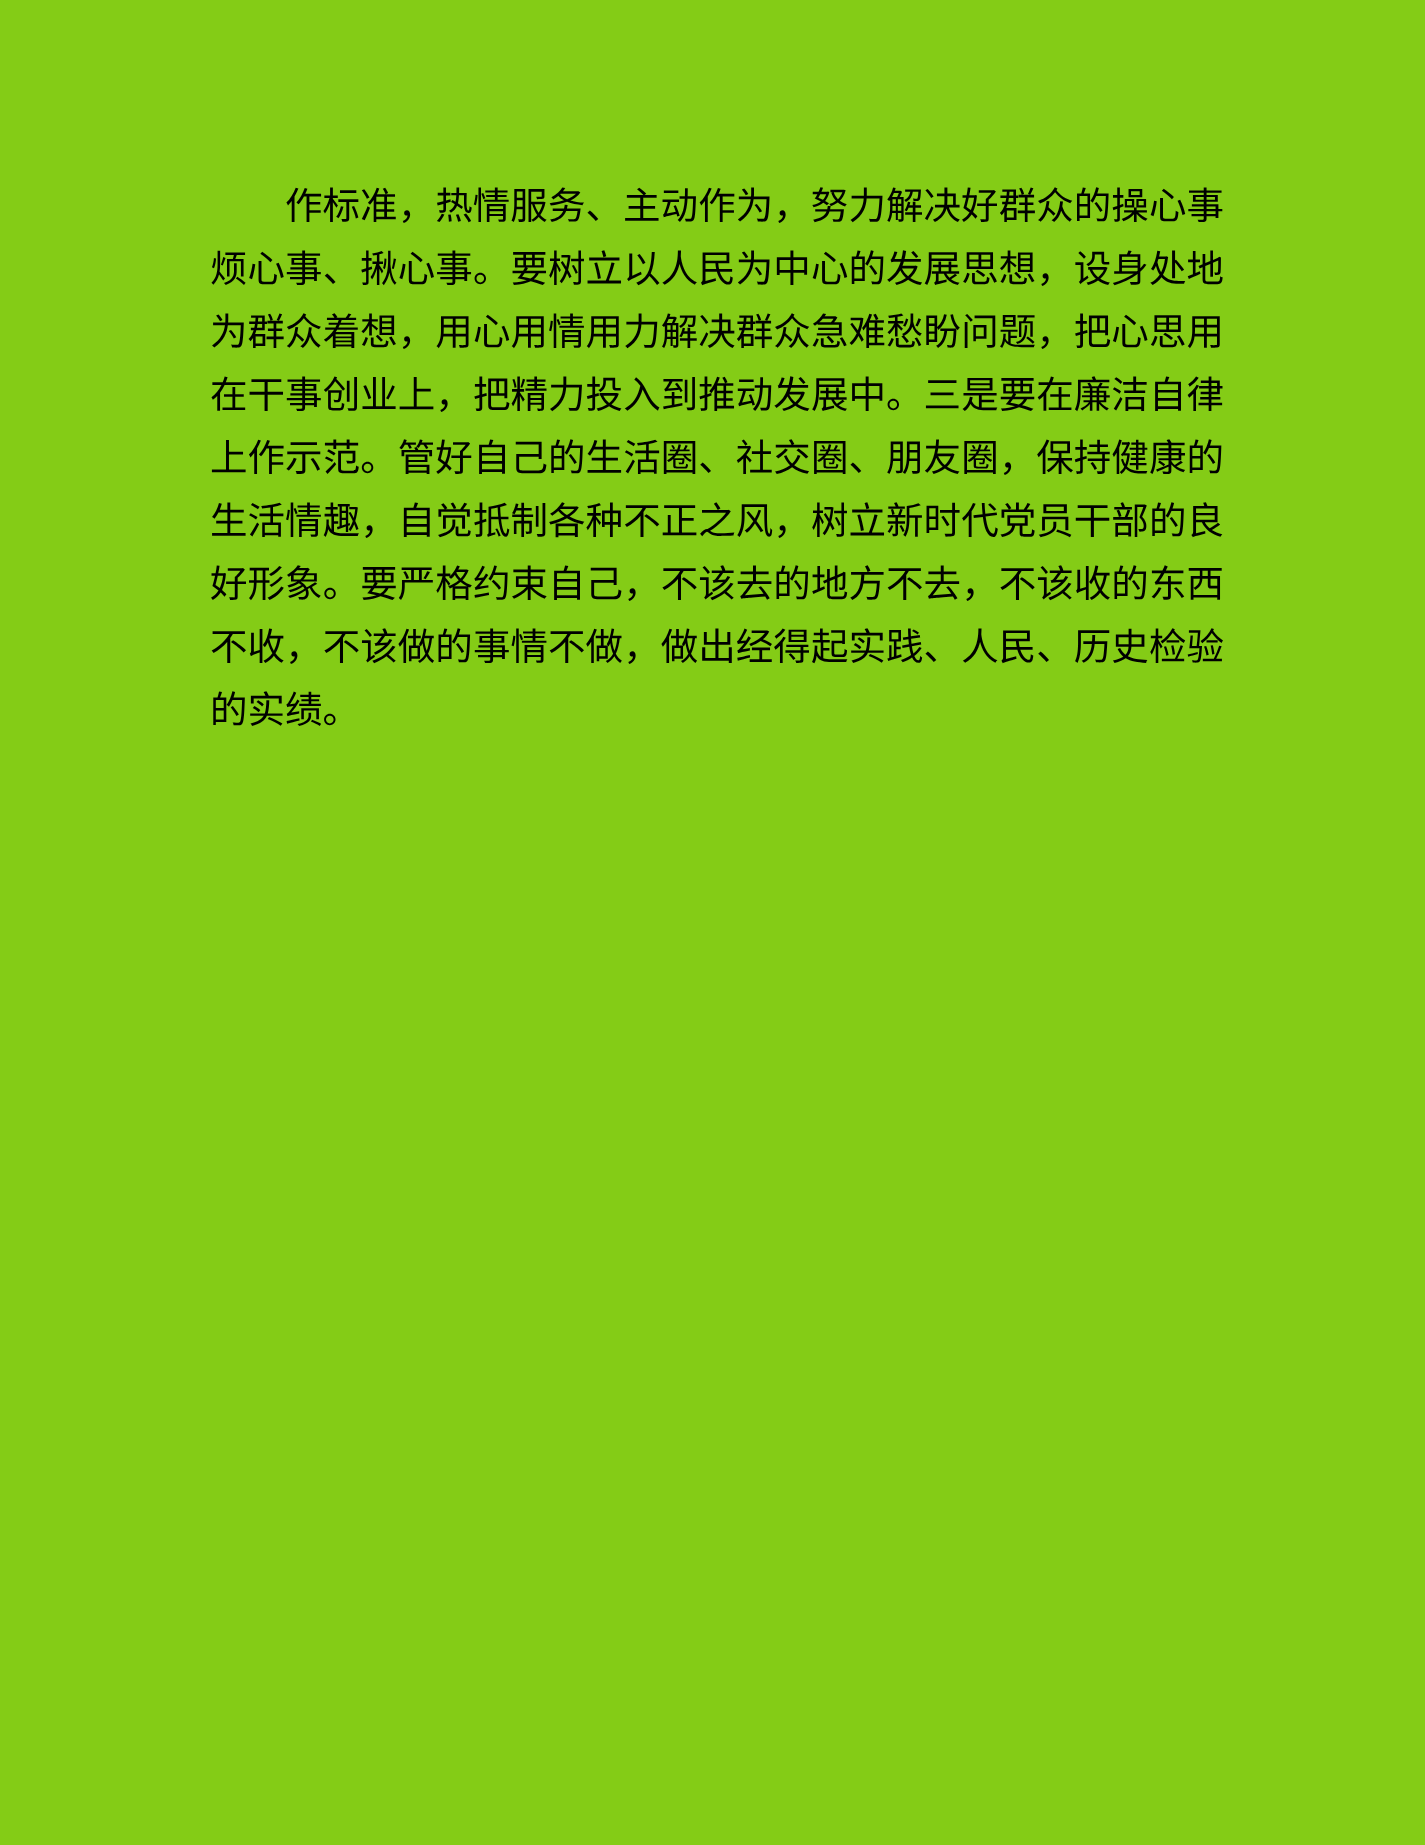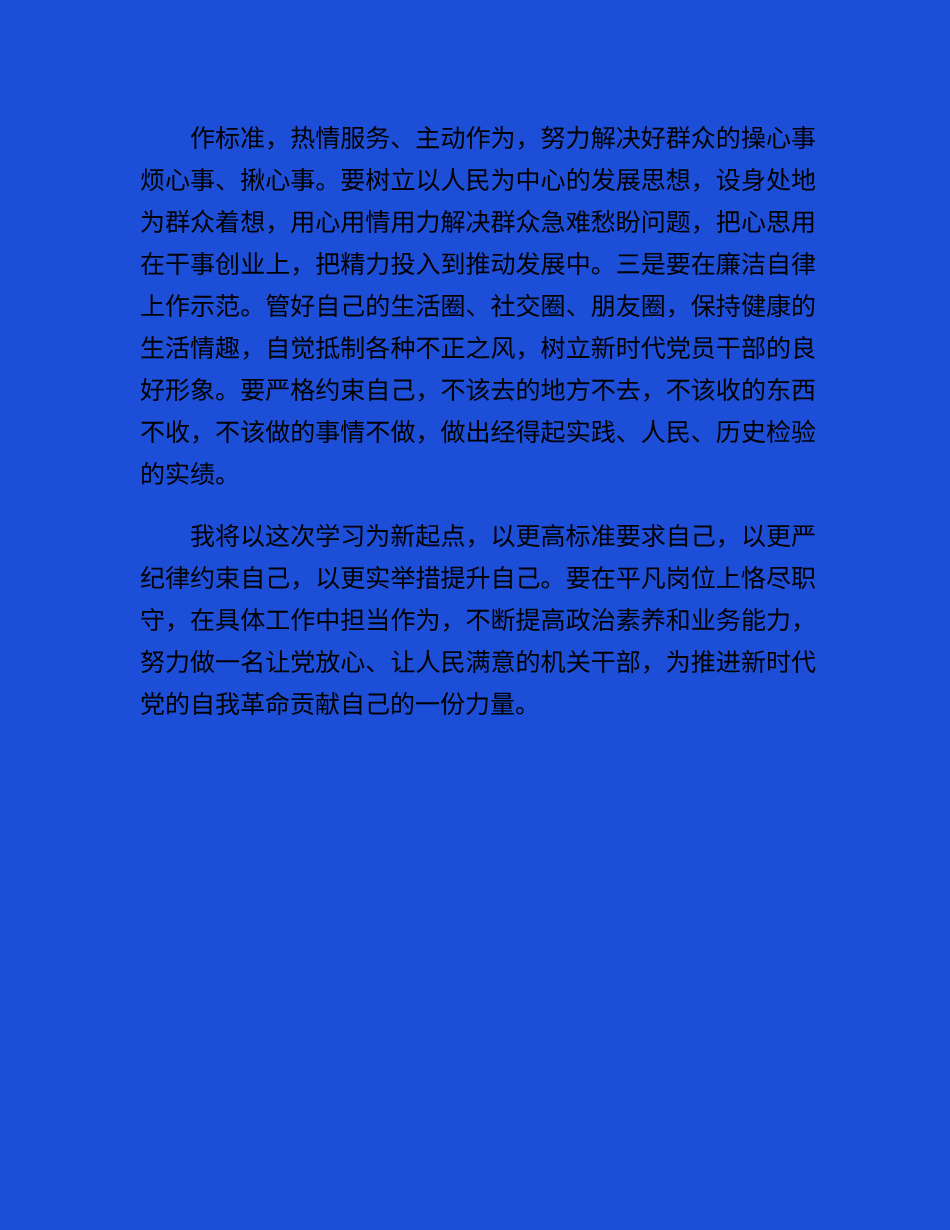--- a/index.html
+++ b/index.html
@@ -11,21 +11,21 @@
     height: 1230px;
     background: #ffffff;
     font-family: "Liberation Sans", sans-serif;
     overflow: hidden;
   }
   .doc-page {
     box-sizing: border-box;
     width: 950px;
     height: 1230px;
     padding: 117px 134px 12px 140px;
-    background: #1d4ed8;
+    background: #84cc16;
   }
   .doc-body {
     width: 676px;
   }
   .para {
     margin: 0;
     width: 676px;
     font-size: 25px;
     line-height: 42px;
     color: #000000;
@@ -39,15 +39,14 @@
   .para + .para {
     margin-top: 20px;
   }
 </style>
 </head>
 <body>
 
 <div class="doc-page">
   <div class="doc-body">
     <p class="para">作标准，热情服务、主动作为，努力解决好群众的操心事烦心事、揪心事。要树立以人民为中心的发展思想，设身处地为群众着想，用心用情用力解决群众急难愁盼问题，把心思用在干事创业上，把精力投入到推动发展中。三是要在廉洁自律上作示范。管好自己的生活圈、社交圈、朋友圈，保持健康的生活情趣，自觉抵制各种不正之风，树立新时代党员干部的良好形象。要严格约束自己，不该去的地方不去，不该收的东西不收，不该做的事情不做，做出经得起实践、人民、历史检验的实绩。</p>
-    <p class="para">我将以这次学习为新起点，以更高标准要求自己，以更严纪律约束自己，以更实举措提升自己。要在平凡岗位上恪尽职守，在具体工作中担当作为，不断提高政治素养和业务能力，努力做一名让党放心、让人民满意的机关干部，为推进新时代党的自我革命贡献自己的一份力量。</p>
   </div>
 </div>
 
 </body></html>

